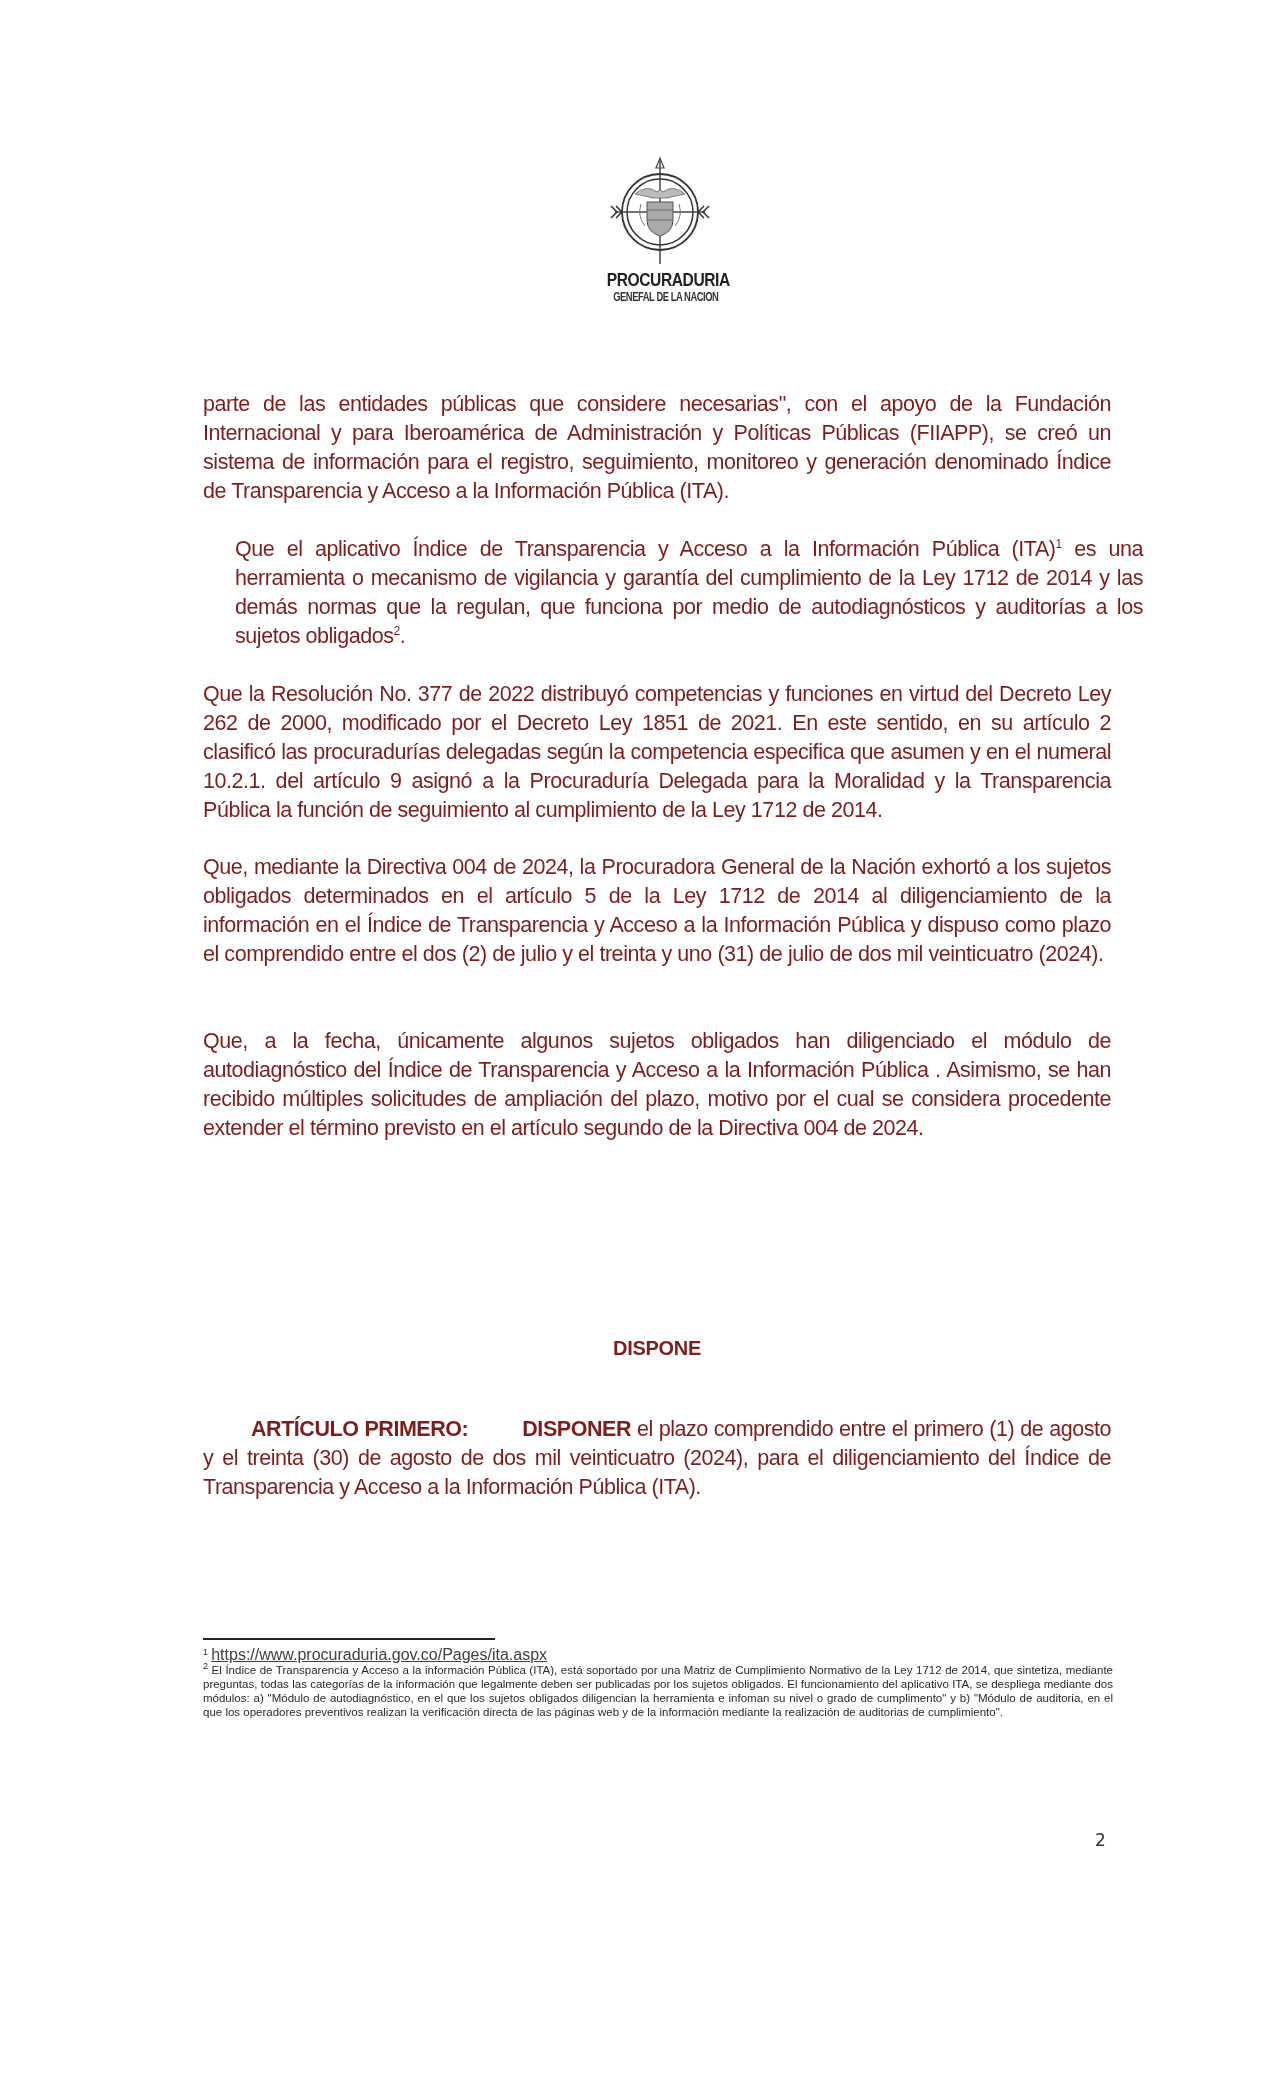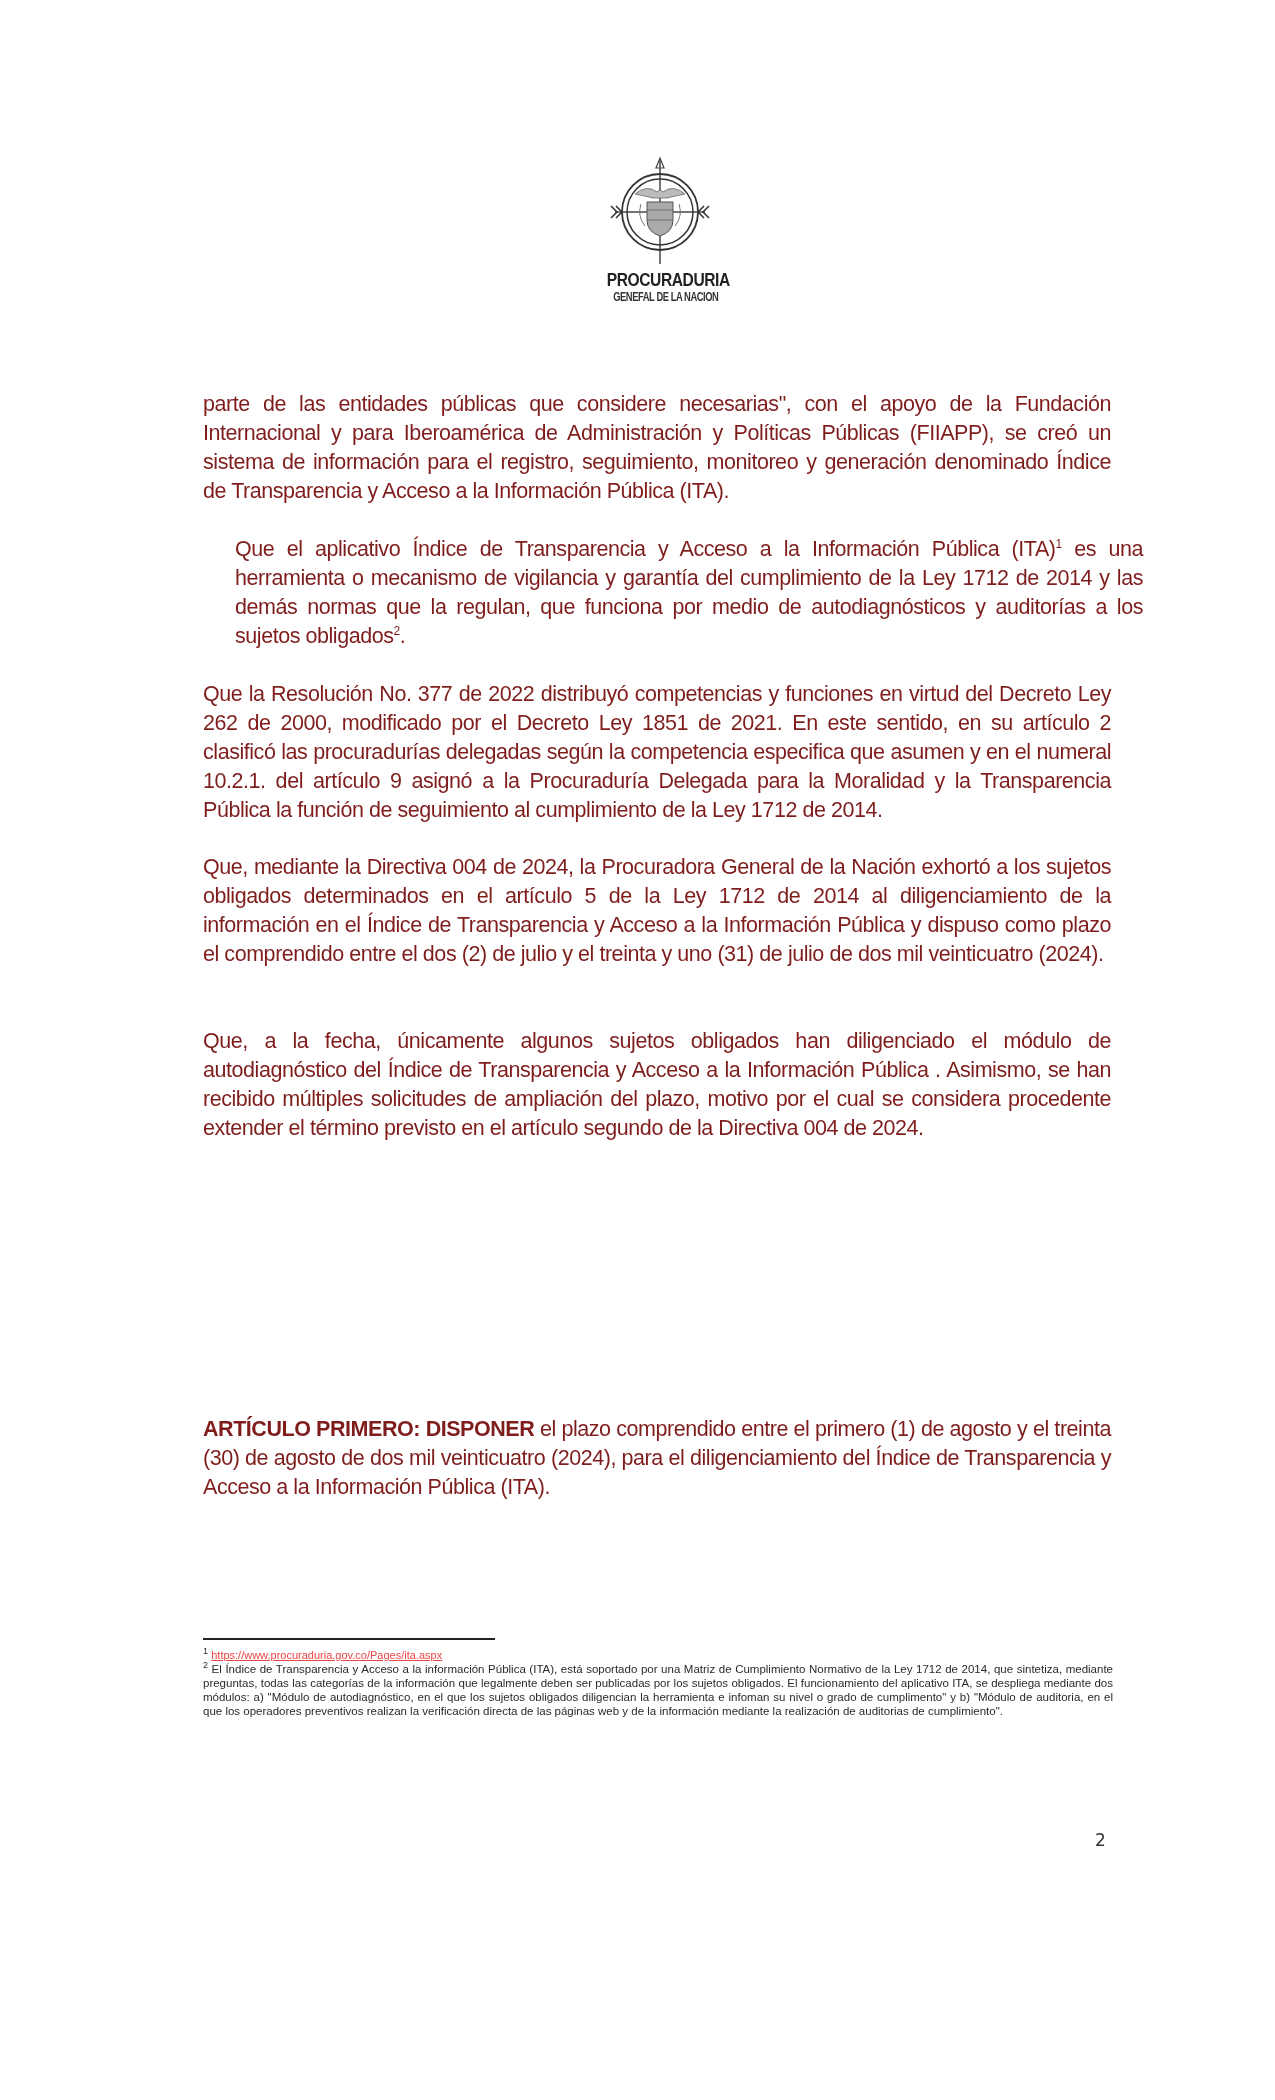--- a/index.html
+++ b/index.html
@@ -78,42 +78,42 @@
     .heading {
       position: absolute;
       left: 0;
       width: 908px;
       text-align: center;
       font-weight: bold;
       font-family: "Liberation Sans", sans-serif;
       font-size: 20px;
       letter-spacing: -0.3px;
     }
-    .bold { font-weight: bold; }
+    .bold { font-weight: bold; margin-left: 48px; }
     .fn-rule {
       position: absolute;
       left: 203px;
       top: 1638px;
       width: 292px;
       height: 2px;
       background: #222;
     }
     .footnotes {
       position: absolute;
       left: 203px;
       top: 1648px;
       width: 910px;
       font-family: "Liberation Sans", sans-serif;
       font-size: 11.5px;
       line-height: 14px;
       color: #2a2a2a;
       text-align: justify;
     }
     .fn { margin: 0; }
-    .fn-link { color: #ef4444; text-decoration: underline; font-size: 11px; }
+    .fn-link { color: #404040; text-decoration: underline; font-size: 16px; }
     .fn-sup { font-size: 9px; vertical-align: super; line-height: 0; }
     .page-number {
       position: absolute;
       left: 1095px;
       top: 1830px;
       font-family: "DejaVu Sans", sans-serif;
       font-size: 17px;
       color: #333;
     }
   </style>
@@ -158,20 +158,21 @@
       <span>Que el aplicativo Índice de Transparencia y Acceso a la Información Pública (ITA)</span><sup>1</sup><span> es una herramienta o mecanismo de vigilancia y garantía del cumplimiento de la Ley 1712 de 2014 y las demás normas que la regulan, que funciona por medio de autodiagnósticos y auditorías a los sujetos obligados</span><sup>2</sup><span>.</span>
     </p>
 
     <p class="para" style="top:290px;">Que la Resolución No. 377 de 2022 distribuyó competencias y funciones en virtud del Decreto Ley 262 de 2000, modificado por el Decreto Ley 1851 de 2021. En este sentido, en su artículo 2 clasificó las procuradurías delegadas según la competencia especifica que asumen y en el numeral 10.2.1. del artículo 9 asignó a la Procuraduría Delegada para la Moralidad y la Transparencia Pública la función de seguimiento al cumplimiento de la Ley 1712 de 2014.</p>
 
     <p class="para" style="top:463px;">Que, mediante la Directiva 004 de 2024, la Procuradora General de la Nación exhortó a los sujetos obligados determinados en el artículo 5 de la Ley 1712 de 2014 al diligenciamiento de la información en el Índice de Transparencia y Acceso a la Información Pública y dispuso como plazo el comprendido entre el dos (2) de julio y el treinta y uno (31) de julio de dos mil veinticuatro (2024).</p>
 
     <p class="para" style="top:637px;">Que, a la fecha, únicamente algunos sujetos obligados han diligenciado el módulo de autodiagnóstico del Índice de Transparencia y Acceso a la Información Pública . Asimismo, se han recibido múltiples solicitudes de ampliación del plazo, motivo por el cual se considera procedente extender el término previsto en el artículo segundo de la Directiva 004 de 2024.</p>
 
 
+    <div class="heading" style="top:944px;">DISPONE</div>
 
     <p class="para" style="top:1025px;">
       <span class="bold">ARTÍCULO PRIMERO:</span>
       <span class="bold">DISPONER</span><span> el plazo comprendido entre el primero (1) de agosto y el treinta (30) de agosto de dos mil veinticuatro (2024), para el diligenciamiento del Índice de Transparencia y Acceso a la Información Pública (ITA).</span>
     </p>
 
   </div>
 
   <div class="fn-rule"></div>
 

